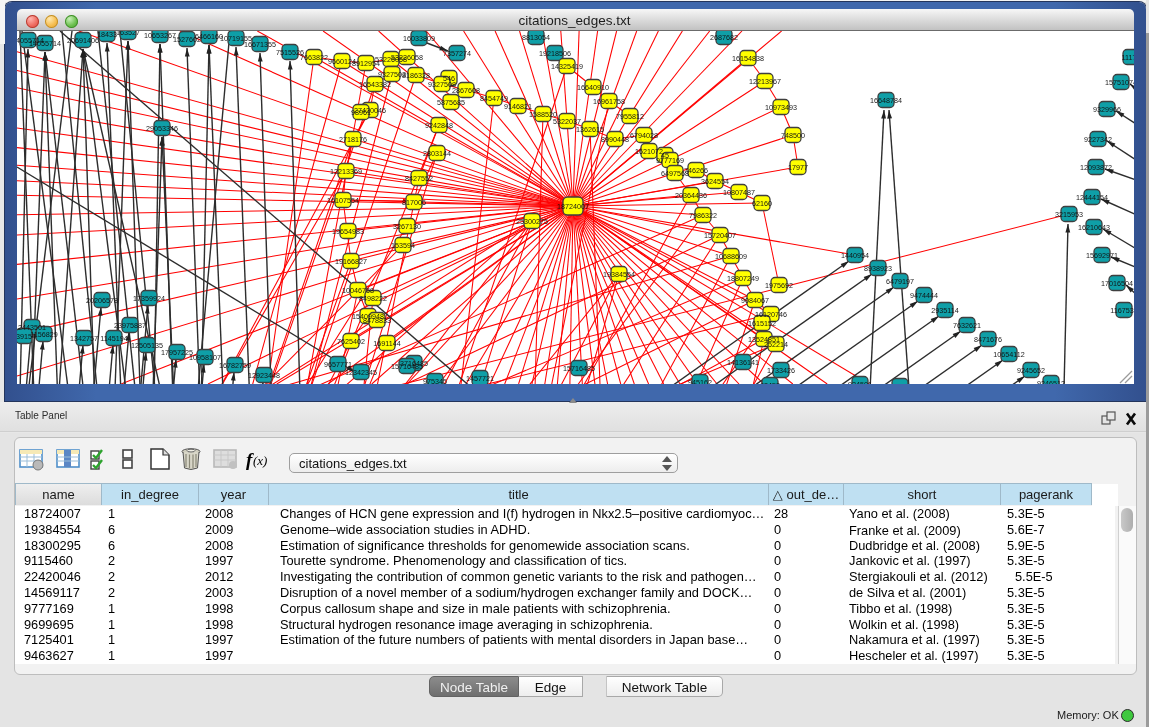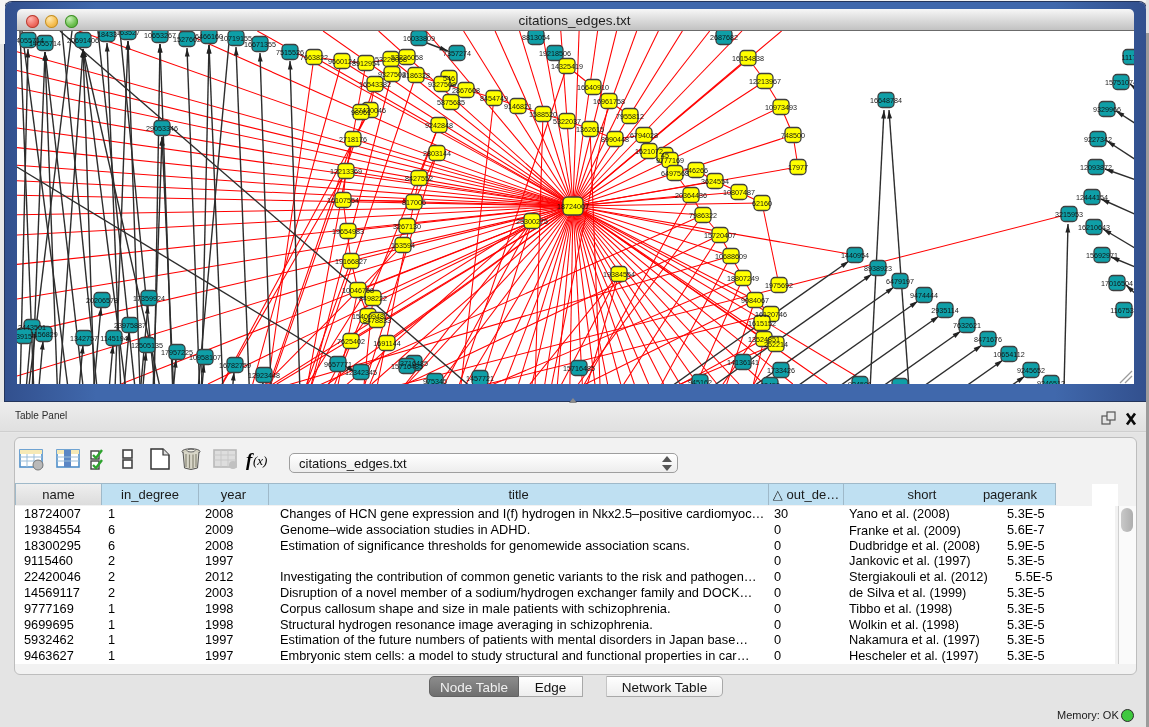--- a/index.html
+++ b/index.html
@@ -823,88 +823,88 @@
 <svg style="position:absolute;left:660px;top:456px" width="14" height="16">
 <path d="M7 0 L12 6 H2 Z" fill="#555"></path>
     <path d="M7 15 L12 9 H2 Z" fill="#555"></path>
 </svg>
 <div class="hdr" style="left:15px;width:87px;background:linear-gradient(#efefef,#dcdcdc);border-left:1px solid #9fb9c9">name</div>
 <div class="hdr" style="left:102px;width:97px">in_degree</div>
 <div class="hdr" style="left:199px;width:70px">year</div>
 <div class="hdr" style="left:269px;width:500px">title</div>
 <div class="hdr" style="left:769px;width:75px">△ out_de…</div>
 <div class="hdr" style="left:844px;width:157px">short</div>
-<div class="hdr" style="left:965px;width:91px">pagerank</div>
+<div class="hdr" style="left:1001px;width:91px">pagerank</div>
 <div class="rows">
     <div class="row" style="top:0.0px;left:9px">18724007</div>
     <div class="row" style="top:0.0px;left:93px">1</div>
     <div class="row" style="top:0.0px;left:190px">2008</div>
     <div class="row" style="top:0.0px;left:265px">Changes of HCN gene expression and I(f) hydrogen in Nkx2.5–positive cardiomyoc…</div>
-    <div class="row" style="top:0.0px;left:759px">30</div>
+    <div class="row" style="top:0.0px;left:759px">28</div>
     <div class="row" style="top:0.0px;left:834px">Yano et al. (2008)</div>
     <div class="row" style="top:0.0px;left:992px">5.3E-5</div>
     <div class="row" style="top:15.8px;left:9px">19384554</div>
     <div class="row" style="top:15.8px;left:93px">6</div>
     <div class="row" style="top:15.8px;left:190px">2009</div>
     <div class="row" style="top:15.8px;left:265px">Genome–wide association studies in ADHD.</div>
     <div class="row" style="top:15.8px;left:759px">0</div>
     <div class="row" style="top:17px;left:834px">Franke et al. (2009)</div>
     <div class="row" style="top:15.8px;left:992px">5.6E-7</div>
     <div class="row" style="top:31.6px;left:9px">18300295</div>
     <div class="row" style="top:31.6px;left:93px">6</div>
     <div class="row" style="top:31.6px;left:190px">2008</div>
     <div class="row" style="top:31.6px;left:265px">Estimation of significance thresholds for genomewide association scans.</div>
     <div class="row" style="top:31.6px;left:759px">0</div>
     <div class="row" style="top:31.6px;left:834px">Dudbridge et al. (2008)</div>
     <div class="row" style="top:31.6px;left:992px">5.9E-5</div>
     <div class="row" style="top:47.400000000000006px;left:9px">9115460</div>
     <div class="row" style="top:47.400000000000006px;left:93px">2</div>
     <div class="row" style="top:47.400000000000006px;left:190px">1997</div>
+    <div class="row" style="top:47.400000000000006px;left:265px">Tourette syndrome. Phenomenology and classification of tics.</div>
     <div class="row" style="top:47.400000000000006px;left:759px">0</div>
     <div class="row" style="top:47.400000000000006px;left:834px">Jankovic et al. (1997)</div>
     <div class="row" style="top:47.400000000000006px;left:992px">5.3E-5</div>
     <div class="row" style="top:63.2px;left:9px">22420046</div>
     <div class="row" style="top:63.2px;left:93px">2</div>
     <div class="row" style="top:63.2px;left:190px">2012</div>
     <div class="row" style="top:63.2px;left:265px">Investigating the contribution of common genetic variants to the risk and pathogen…</div>
     <div class="row" style="top:63.2px;left:759px">0</div>
     <div class="row" style="top:63.2px;left:834px">Stergiakouli et al. (2012)</div>
     <div class="row" style="top:63.2px;left:1000px">5.5E-5</div>
     <div class="row" style="top:79.0px;left:9px">14569117</div>
     <div class="row" style="top:79.0px;left:93px">2</div>
     <div class="row" style="top:79.0px;left:190px">2003</div>
     <div class="row" style="top:79.0px;left:265px">Disruption of a novel member of a sodium/hydrogen exchanger family and DOCK…</div>
     <div class="row" style="top:79.0px;left:759px">0</div>
-    <div class="row" style="top:79.0px;left:834px">de Silva et al. (1999)</div>
+    <div class="row" style="top:79.0px;left:834px">de Silva et al. (2001)</div>
     <div class="row" style="top:79.0px;left:992px">5.3E-5</div>
     <div class="row" style="top:94.80000000000001px;left:9px">9777169</div>
     <div class="row" style="top:94.80000000000001px;left:93px">1</div>
     <div class="row" style="top:94.80000000000001px;left:190px">1998</div>
     <div class="row" style="top:94.80000000000001px;left:265px">Corpus callosum shape and size in male patients with schizophrenia.</div>
     <div class="row" style="top:94.80000000000001px;left:759px">0</div>
     <div class="row" style="top:94.80000000000001px;left:834px">Tibbo et al. (1998)</div>
     <div class="row" style="top:94.80000000000001px;left:992px">5.3E-5</div>
     <div class="row" style="top:110.60000000000001px;left:9px">9699695</div>
     <div class="row" style="top:110.60000000000001px;left:93px">1</div>
     <div class="row" style="top:110.60000000000001px;left:190px">1998</div>
     <div class="row" style="top:110.60000000000001px;left:265px">Structural hydrogen resonance image averaging in schizophrenia.</div>
     <div class="row" style="top:110.60000000000001px;left:759px">0</div>
     <div class="row" style="top:110.60000000000001px;left:834px">Wolkin et al. (1998)</div>
     <div class="row" style="top:110.60000000000001px;left:992px">5.3E-5</div>
-    <div class="row" style="top:126.4px;left:9px">5932462</div>
+    <div class="row" style="top:126.4px;left:9px">7125401</div>
     <div class="row" style="top:126.4px;left:93px">1</div>
     <div class="row" style="top:126.4px;left:190px">1997</div>
     <div class="row" style="top:126.4px;left:265px">Estimation of the future numbers of patients with mental disorders in Japan base…</div>
     <div class="row" style="top:126.4px;left:759px">0</div>
     <div class="row" style="top:126.4px;left:834px">Nakamura et al. (1997)</div>
     <div class="row" style="top:126.4px;left:992px">5.3E-5</div>
     <div class="row" style="top:142.20000000000002px;left:9px">9463627</div>
     <div class="row" style="top:142.20000000000002px;left:93px">1</div>
     <div class="row" style="top:142.20000000000002px;left:190px">1997</div>
-    <div class="row" style="top:142.20000000000002px;left:265px">Embryonic stem cells: a model to study structural and functional properties in car…</div>
     <div class="row" style="top:142.20000000000002px;left:759px">0</div>
     <div class="row" style="top:142.20000000000002px;left:834px">Hescheler et al. (1997)</div>
     <div class="row" style="top:142.20000000000002px;left:992px">5.3E-5</div>
   </div>
 <div style="position:absolute;left:1092px;top:484px;width:26px;height:22px;background:#fff"></div>
 <div style="position:absolute;left:1118px;top:506px;width:18px;height:158px;background:#fafafa;border-left:1px solid #d0d0d0"></div>
 <div style="position:absolute;left:1121px;top:508px;width:12px;height:24px;background:linear-gradient(90deg,#c9c9c9,#aeaeae);border-radius:6px"></div>
 <div class="tabs" style="left:429px;width:90px;background:linear-gradient(#8c8c8c,#6e6e6e);color:#f0f0f0;border:1px solid #636363;border-radius:5px 0 0 5px">Node Table</div>
 <div class="tabs" style="left:519px;width:64px;background:linear-gradient(#fff,#ededed);color:#111;border:1px solid #a8a8a8;border-left:none">Edge Table</div>
 <div class="tabs" style="left:606px;width:117px;background:linear-gradient(#fff,#ededed);color:#111;border:1px solid #a8a8a8;border-left:1px solid #c4c4c4;border-radius:0 5px 5px 0">Network Table</div>

